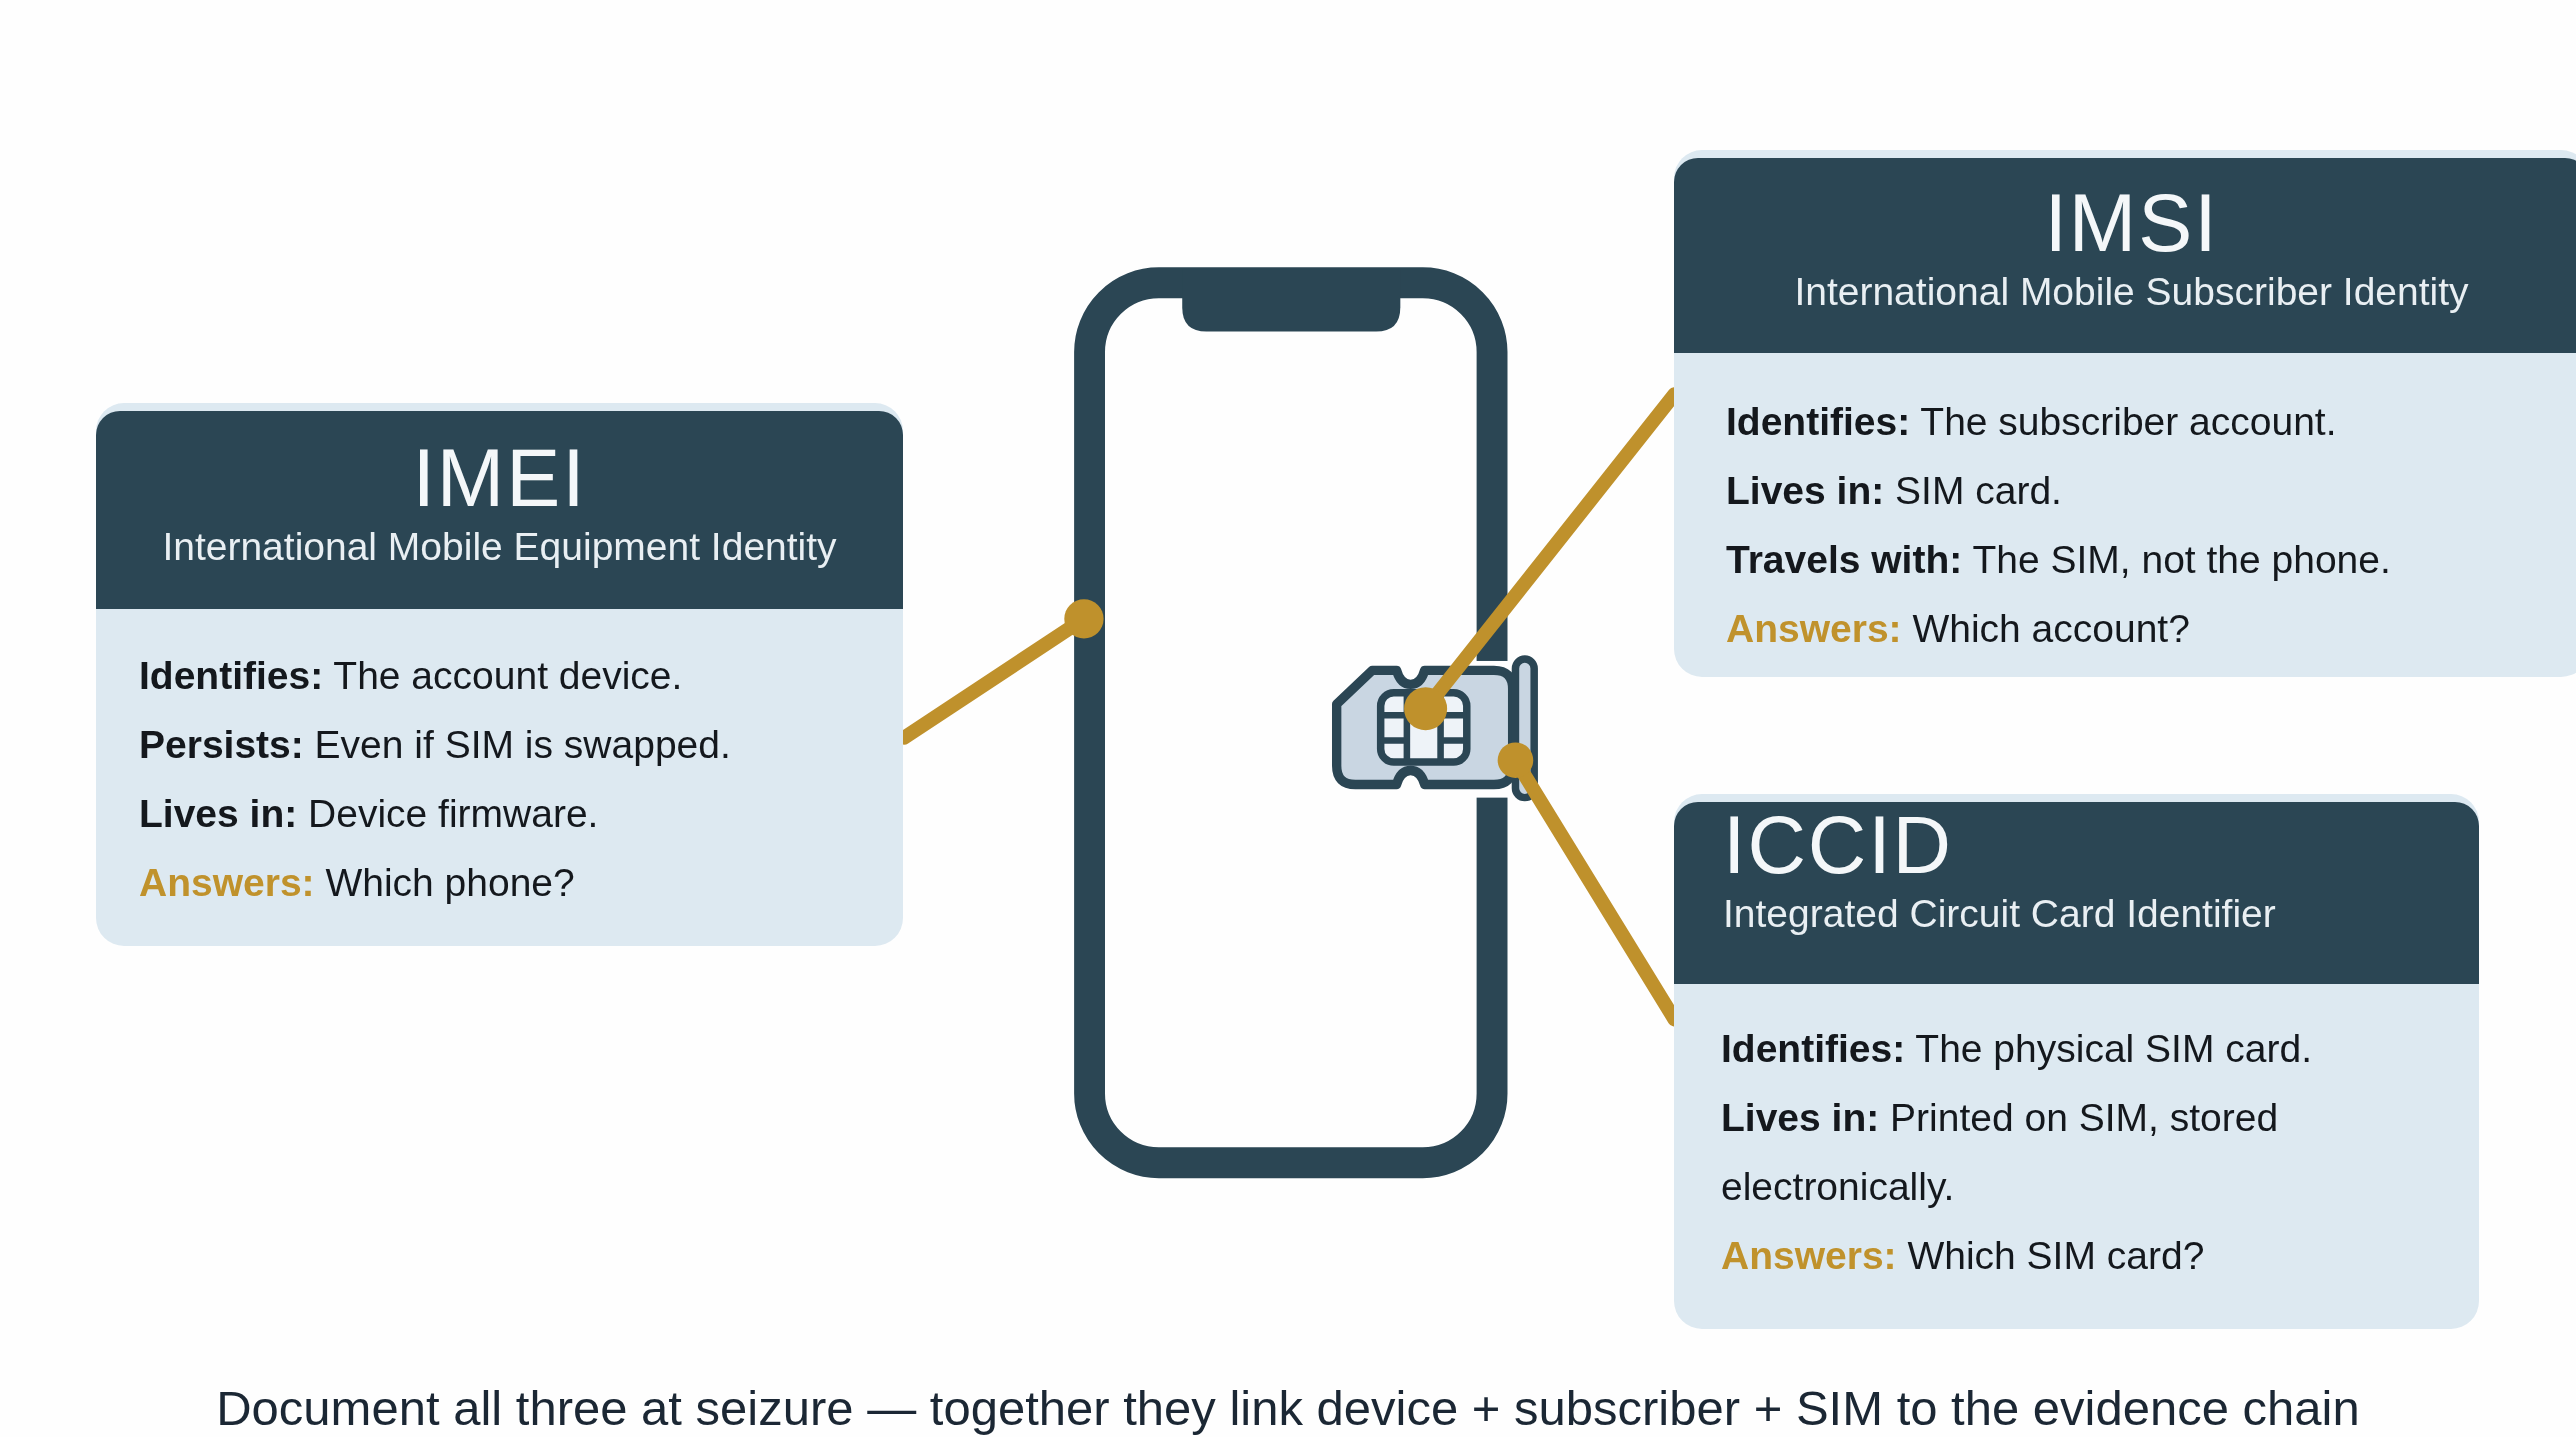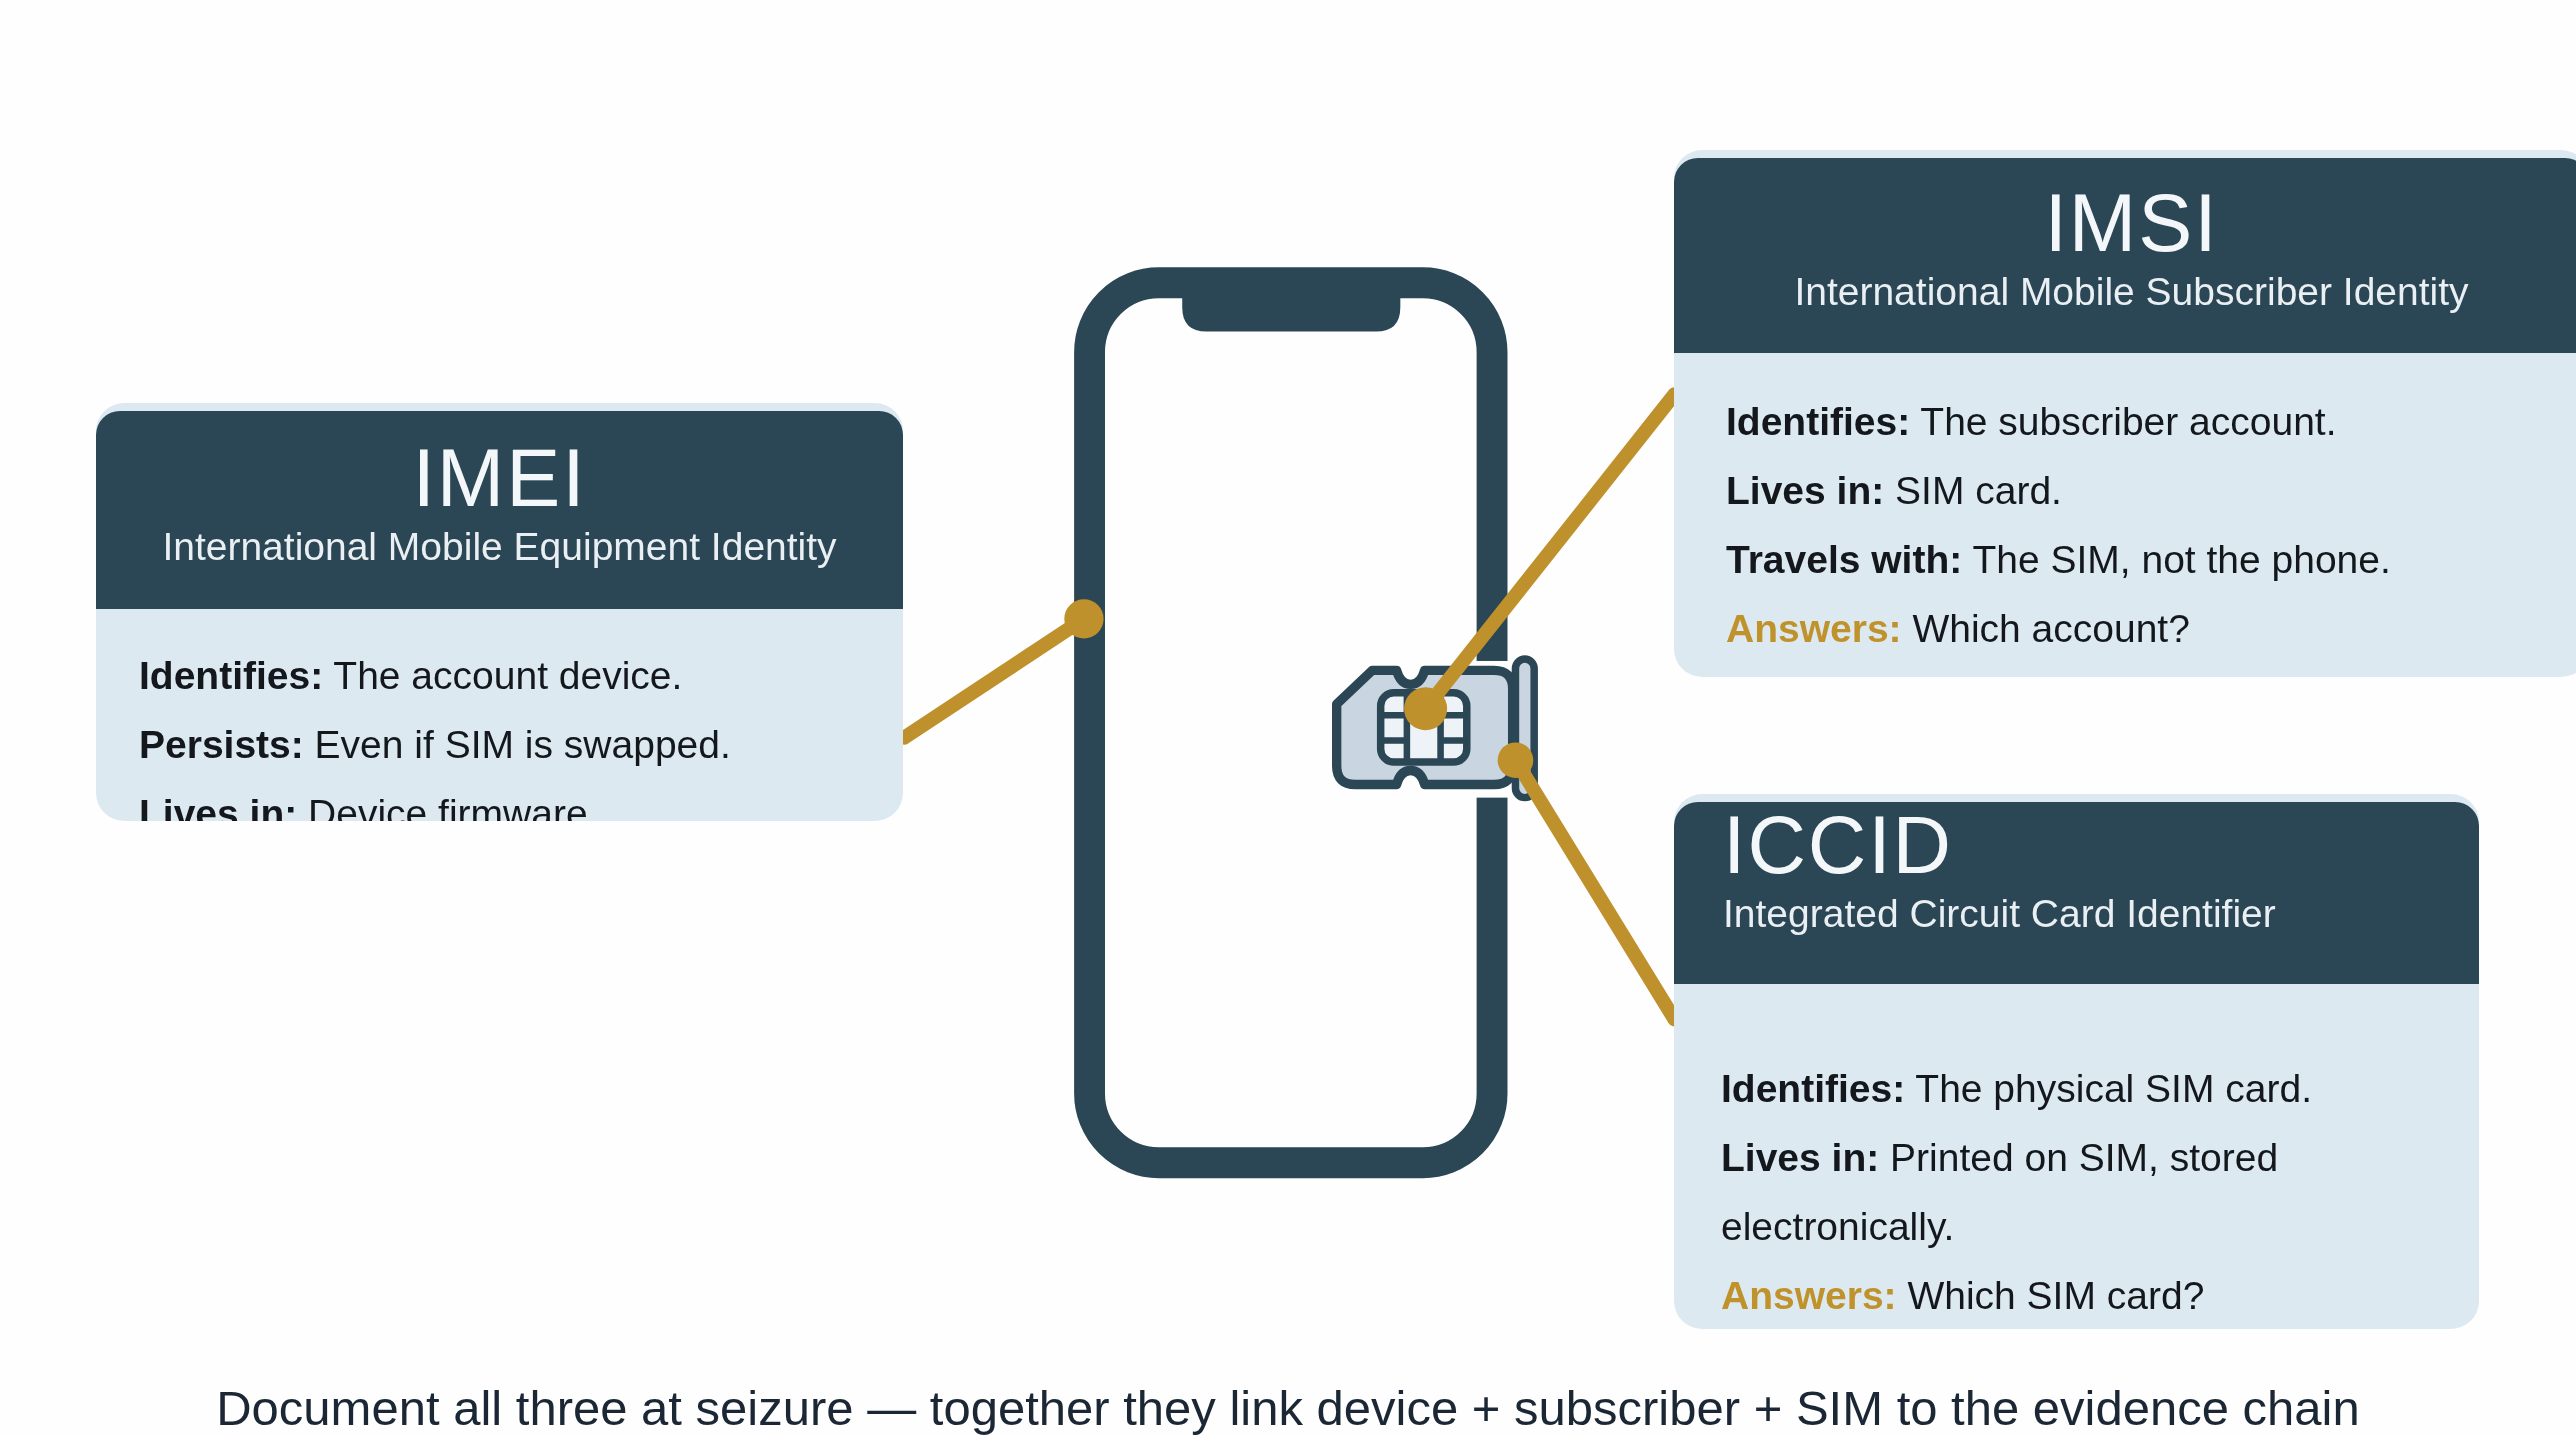--- a/index.html
+++ b/index.html
@@ -13,37 +13,37 @@
     --caption-fg:#1b2734;
     --canvas-bg:#fefefe;
   }
   *{margin:0;padding:0;box-sizing:border-box;}
   html,body{width:2576px;height:1438px;}
   body{font-family:"Liberation Sans",sans-serif;background:var(--canvas-bg);}
   .canvas{position:relative;width:2576px;height:1438px;background:var(--canvas-bg);overflow:hidden;}
   .art{position:absolute;left:0;top:0;width:2576px;height:1438px;z-index:1;}
 
   .card{position:absolute;background:var(--body-bg);border-radius:28px;z-index:2;overflow:hidden;}
-  #card-imei{left:96px;top:403px;width:807px;height:418px;}
+  #card-imei{left:96px;top:403px;width:807px;height:543px;}
   #card-imsi{left:1674px;top:150px;width:915px;height:527px;}
   #card-iccid{left:1674px;top:794px;width:805px;height:535px;}
 
   .hdr{background:var(--header-bg);border-radius:24px 24px 0 0;margin-top:7.5px;}
   #card-imei .hdr{height:198px;padding-top:24px;}
   #card-imsi .hdr{height:195px;padding-top:22.5px;}
   #card-iccid .hdr{height:182px;padding-top:0;}
   .hdr.center{text-align:center;}
   .hdr.left{text-align:left;padding-left:49px;}
   .ttl{font-size:81px;line-height:1.08;font-weight:500;letter-spacing:1.9px;color:var(--title-fg);}
   .sub{font-size:39px;line-height:1.3;font-weight:400;color:var(--sub-fg);white-space:nowrap;}
 
   .bdy{font-size:39px;line-height:69px;color:var(--text-dark);}
   #card-imei .bdy{padding:32px 43px;}
   #card-imsi .bdy{padding:34px 52px;}
-  #card-iccid .bdy{padding:30px 47px;margin-top:40px;}
+  #card-iccid .bdy{padding:30px 47px;}
   .row{white-space:nowrap;}
   .row.wrap{white-space:normal;}
   .row .lbl{font-weight:bold;}
   .row.gold .lbl{color:var(--gold-text);}
 
   .caption{position:absolute;left:0;right:0;top:1380px;z-index:2;text-align:center;
            font-size:49px;font-weight:500;color:var(--caption-fg);white-space:nowrap;}
 </style>
 </head>
 <body>

